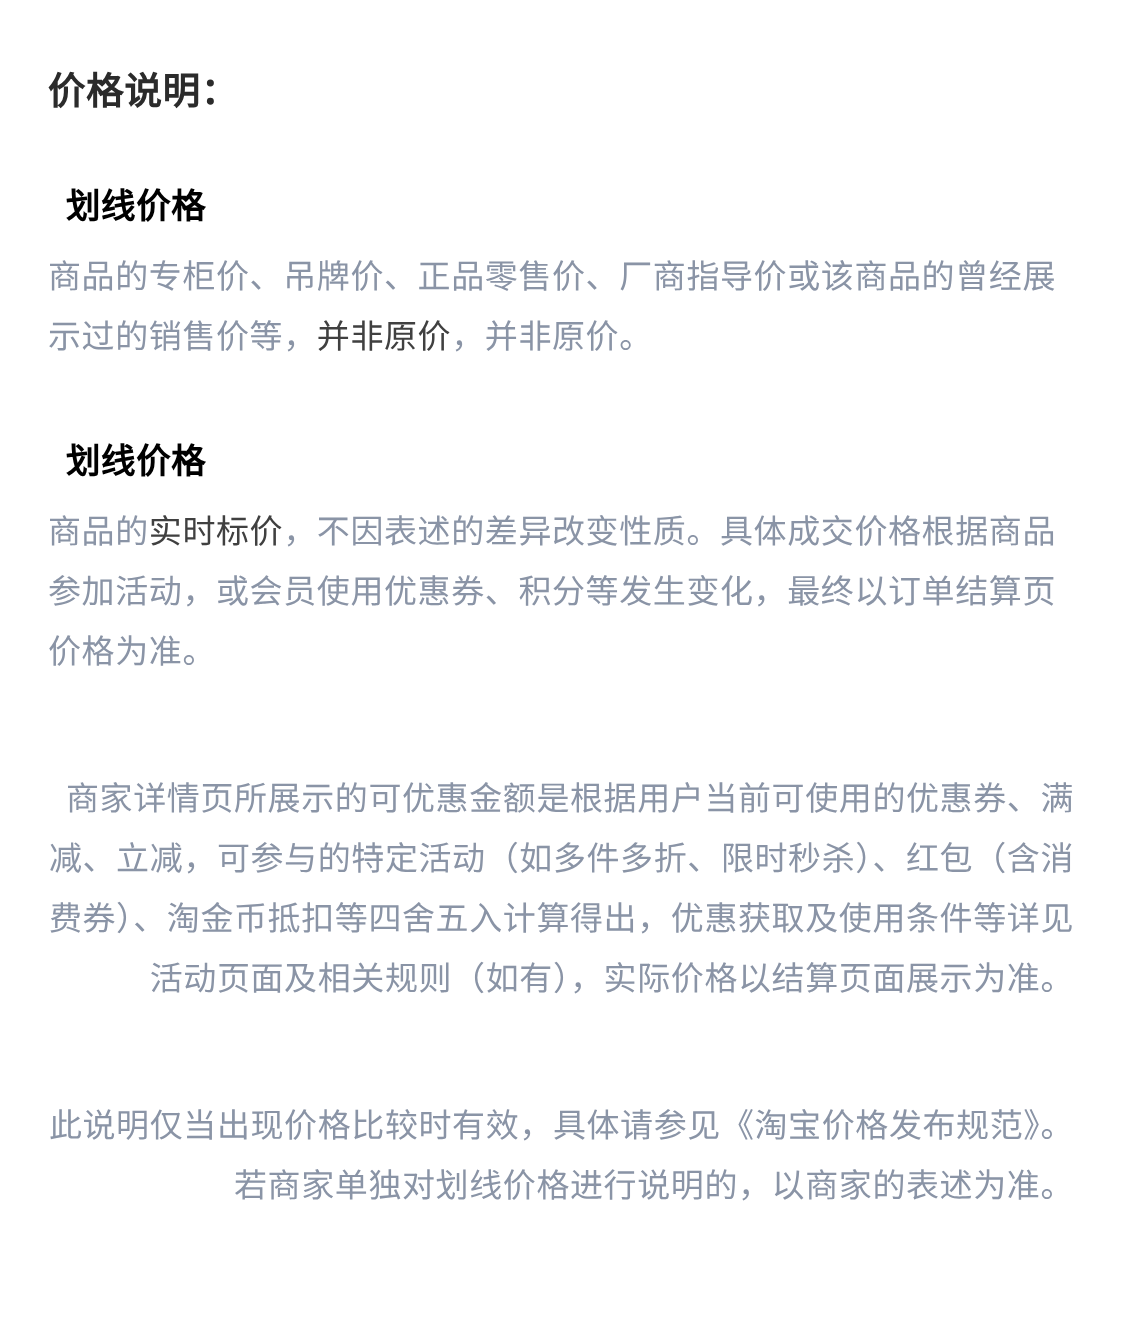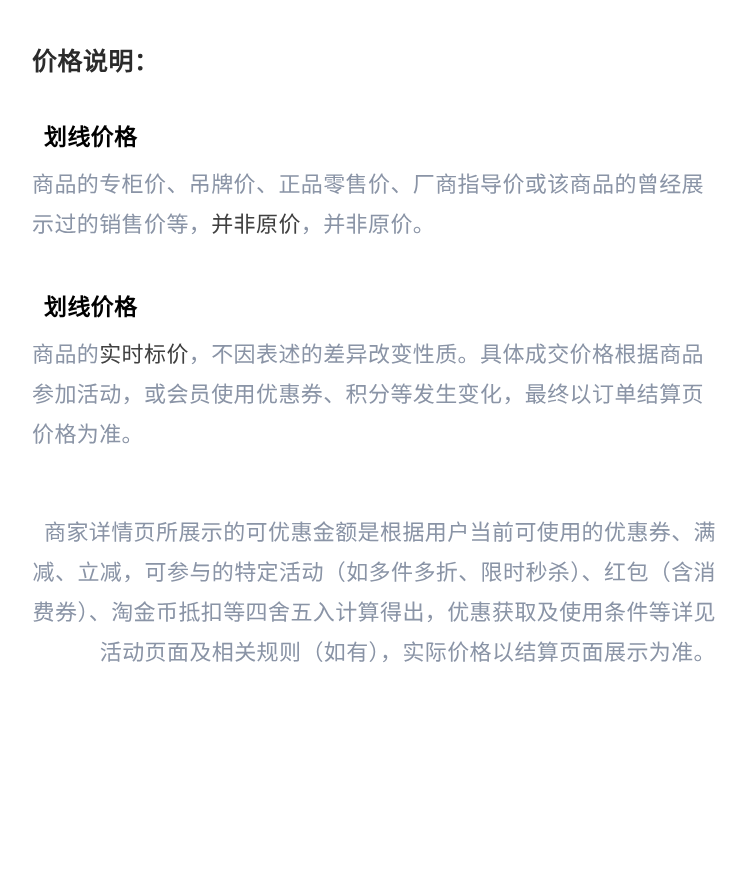--- a/index.html
+++ b/index.html
@@ -76,14 +76,15 @@
 
   <div class="section block-gap-large">
     <h2 class="section-heading">划线价格</h2>
     <p class="para">
       <span>商品的</span><span class="hl">实时标价</span><span>，不因表述的差异改变性质。具体成交价格根据商品参加活动，或会员使用优惠券、积分等发生变化，最终以订单结算页价格为准。</span>
     </p>
   </div>
 
   <p class="para block-gap-xl">商家详情页所展示的可优惠金额是根据用户当前可使用的优惠券、满减、立减，可参与的特定活动（如多件多折、限时秒杀）、红包（含消费券）、淘金币抵扣等四舍五入计算得出，优惠获取及使用条件等详见活动页面及相关规则（如有），实际价格以结算页面展示为准。</p>
 
+  <p class="para block-gap-xl">此说明仅当出现价格比较时有效，具体请参见《淘宝价格发布规范》。若商家单独对划线价格进行说明的，以商家的表述为准。</p>
 
 </div>
 
 </body></html>

